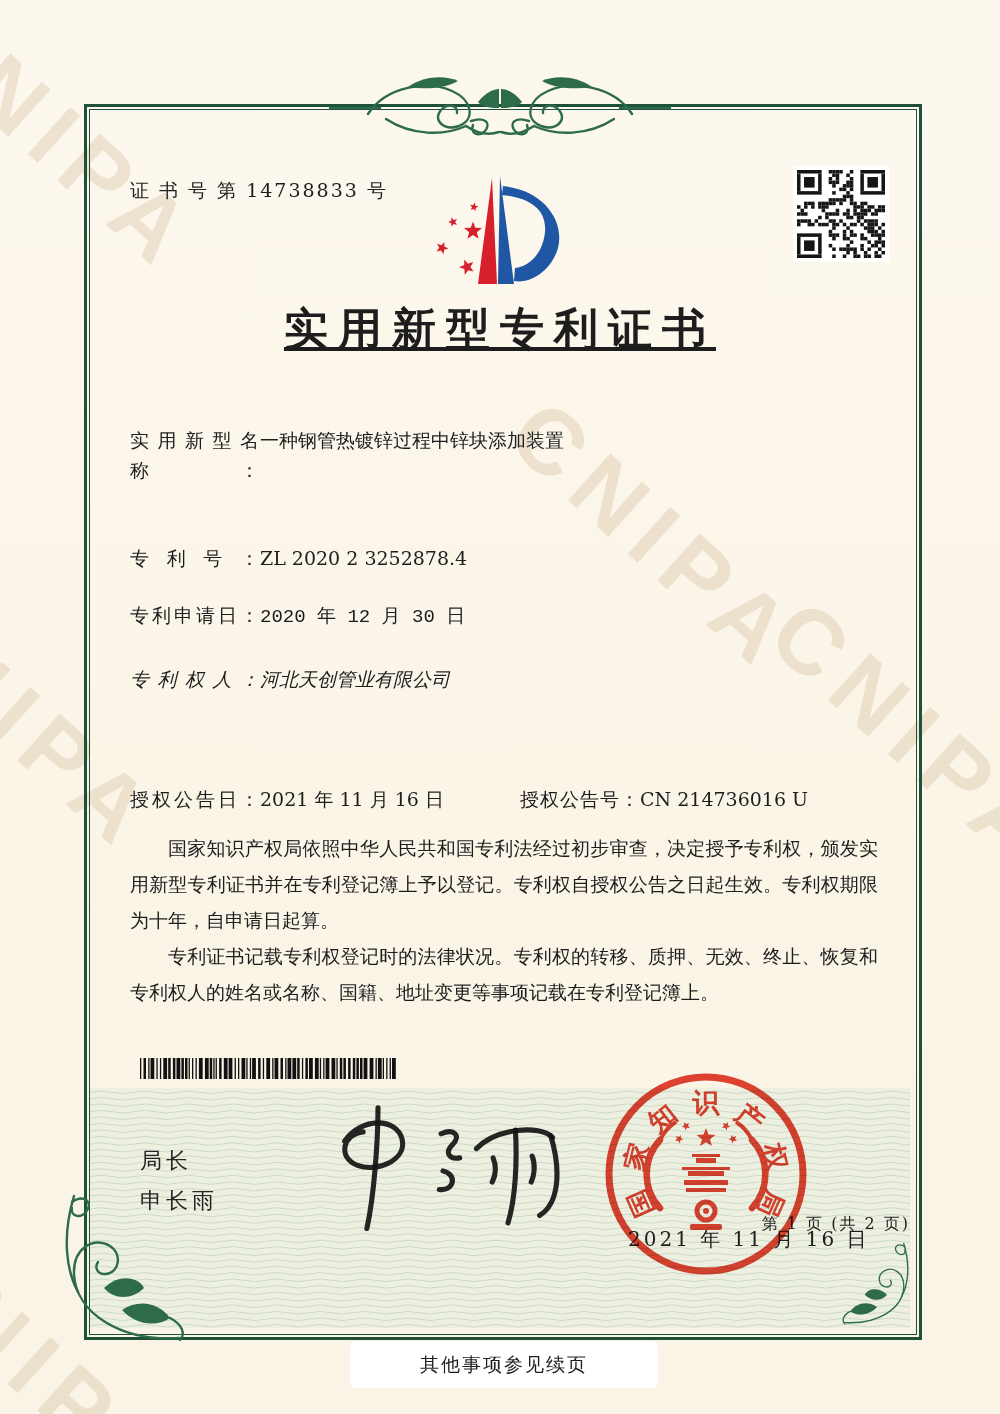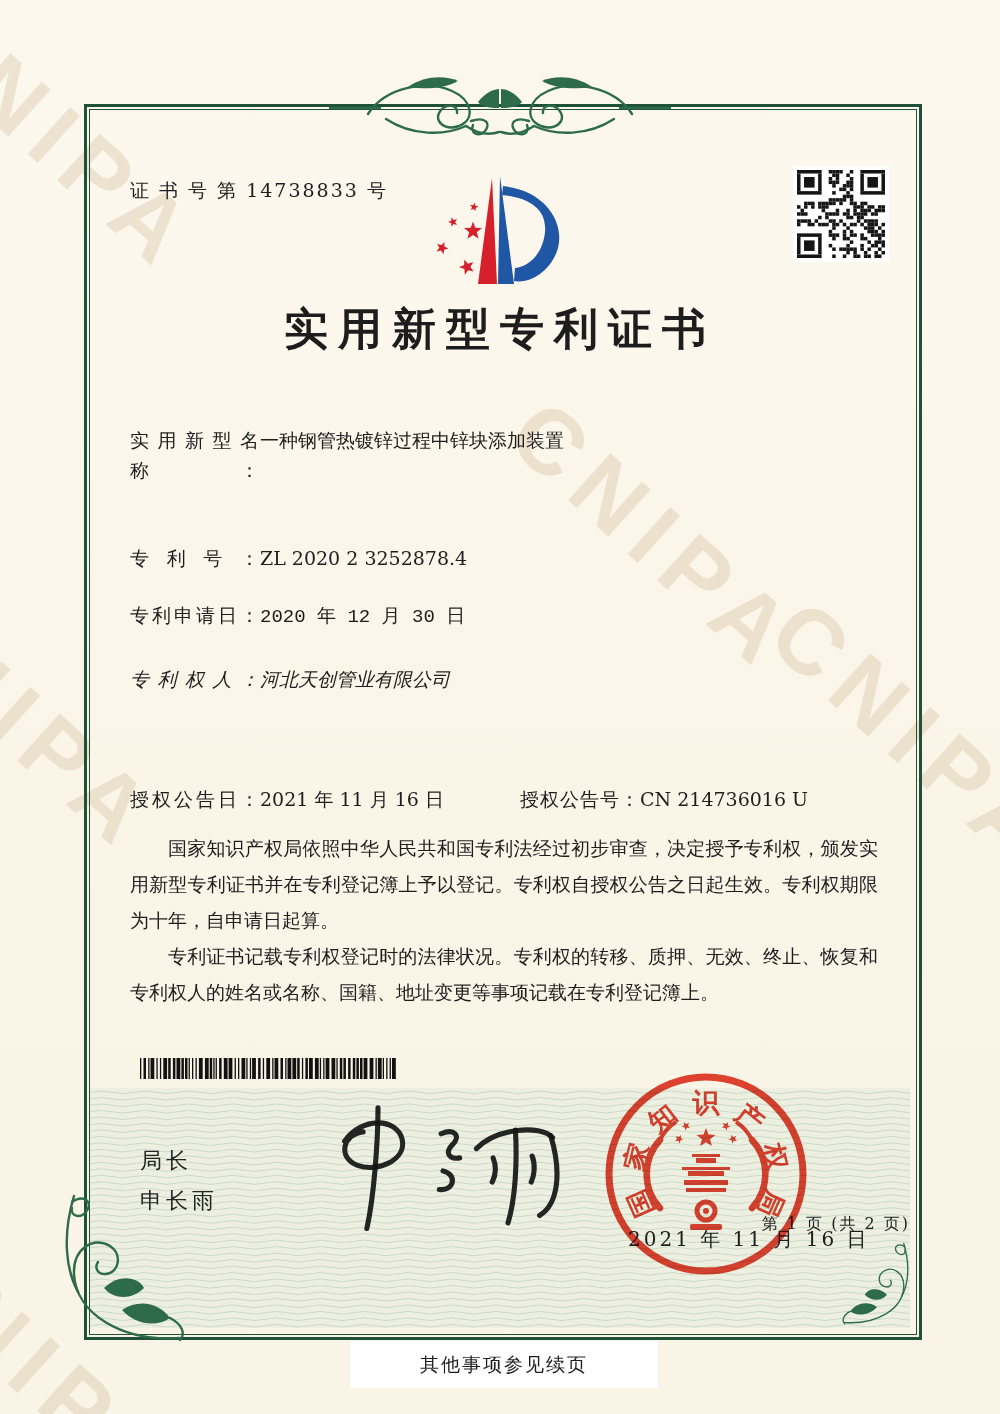--- a/index.html
+++ b/index.html
@@ -20,21 +20,21 @@
   
   #wave-zone{position:absolute;left:90px;top:1088px;width:820px;height:240px;background:#edf0e1;z-index:2;}
   #waves path{stroke:#ccdac4;fill:none;stroke-width:1;}
   
   #cert-number{position:absolute;left:130px;top:178px;font-size:19px;letter-spacing:2px;z-index:5;}
   #qr-box{position:absolute;left:793px;top:166px;width:96px;height:96px;background:#fff;z-index:5;}
   #qr{position:absolute;left:4px;top:4px;}
   #qr rect{fill:#151515;}
   #logo{position:absolute;left:415px;top:172px;z-index:5;}
   #title{position:absolute;left:0;top:300px;width:1000px;text-align:center;
-     font-size:44px;font-weight:bold;letter-spacing:10px;z-index:5;}
+     font-size:44px;font-weight:bold;letter-spacing:10px;z-index:5;text-decoration:underline;}
   
   .frow{position:absolute;left:130px;font-size:19px;z-index:5;line-height:30px;}
   .field-label{display:inline-block;width:130px;text-align:justify;text-align-last:justify;vertical-align:top;letter-spacing:1px;}
   .field-value{display:inline-block;vertical-align:top;max-width:610px;}
   .addr-value{width:500px;}
   .grant2{position:absolute;left:390px;top:0;white-space:nowrap;}
   .grant2 .glabel{letter-spacing:1px;}
   
   #paras{position:absolute;left:130px;top:830px;width:748px;font-size:19px;
      line-height:36px;text-align:justify;z-index:5;}
@@ -49,21 +49,21 @@
   #signature path{stroke:#141414;stroke-width:5.5;fill:none;stroke-linecap:round;stroke-linejoin:round;opacity:.92;}
   
   #seal-date{position:absolute;left:628px;top:1226px;font-size:20px;letter-spacing:3px;z-index:5;}
   #seal{position:absolute;left:600px;top:1068px;z-index:6;opacity:.93;mix-blend-mode:multiply;}
   #seal .red{fill:#e03524;}
   #seal .redstroke{fill:none;stroke:#e03524;}
   #seal-ring-text text{font-family:"DejaVu Serif",serif;font-size:27px;font-weight:bold;fill:#e03524;}
   
   #page-info{position:absolute;left:90px;top:1214px;width:820px;text-align:right;font-size:16px;letter-spacing:2px;z-index:5;}
   #footer-note{position:absolute;left:350px;top:1341px;width:308px;height:47px;background:#ffffff;
-     text-align:center;line-height:47px;font-size:19px;letter-spacing:2px;z-index:5;}
+     text-align:center;line-height:47px;font-size:19px;letter-spacing:2px;z-index:5;border-radius:6px;}
   
   .orn{z-index:4;}
   .orn path{stroke:#2d6b4b;fill:none;stroke-width:2.4;stroke-linecap:round;}
   .orn .fillleaf{fill:#2d6b4b;stroke:none;}
   #logo-stars path{fill:#d6202c;}
 </style>
 </head>
 <body>
 
 <div id="page">

